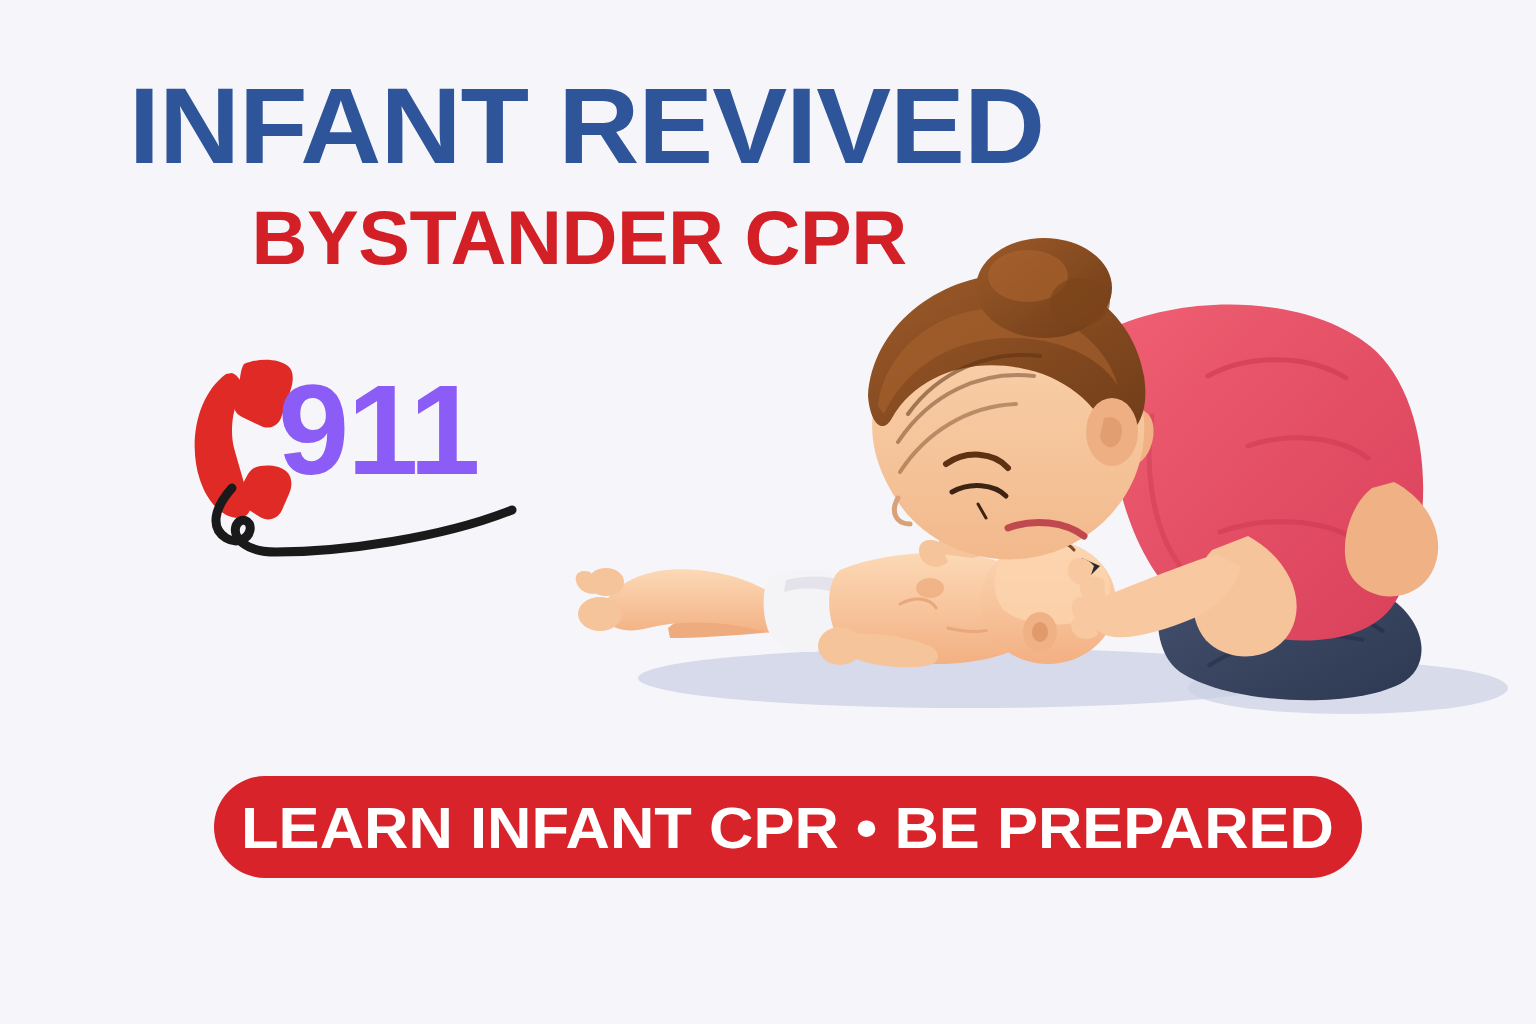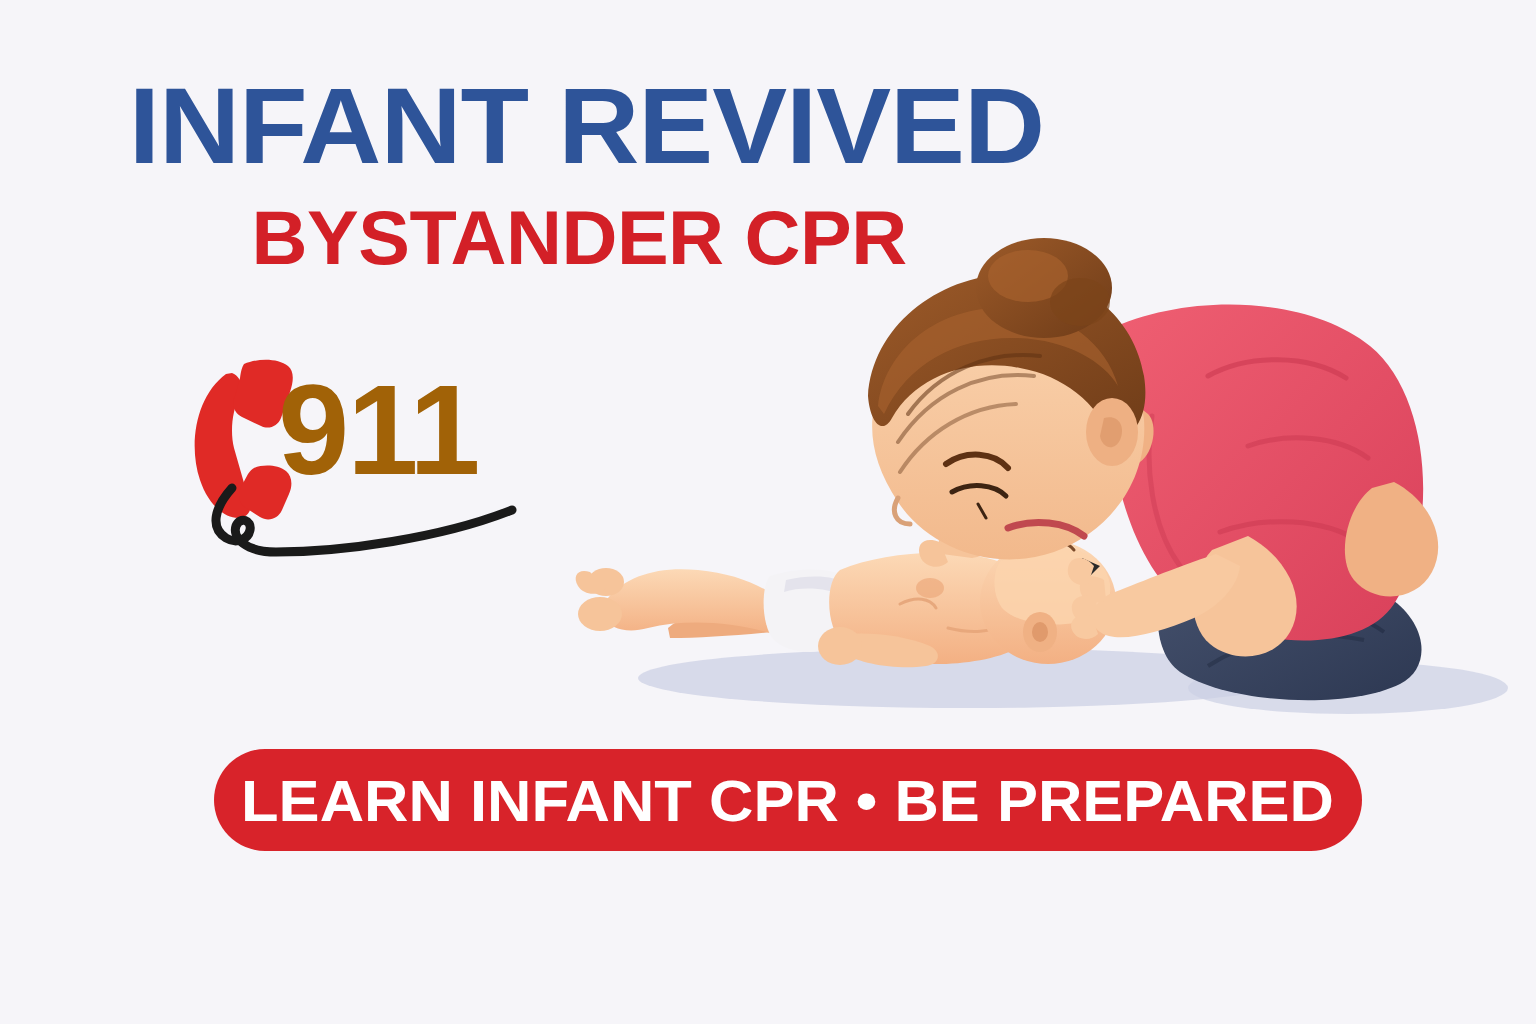--- a/index.html
+++ b/index.html
@@ -70,21 +70,21 @@
   }
   .number-911 {
     position: absolute;
     left: 96px;
     top: 14px;
     font-family: "Liberation Sans", sans-serif;
     font-weight: bold;
     font-size: 128px;
     line-height: 1;
     letter-spacing: -2px;
-    color: #a16207;
+    color: #8b5cf6;
     white-space: nowrap;
   }
   .cord {
     position: absolute;
     left: 10px;
     top: 130px;
     width: 400px;
     height: 100px;
   }
 
@@ -94,21 +94,21 @@
     left: 548px;
     top: 236px;
     width: 960px;
     height: 500px;
   }
 
   
   .banner {
     position: absolute;
     left: 214px;
-    top: 749px;
+    top: 776px;
     width: 1148px;
     height: 102px;
     background: #d8232a;
     border-radius: 51px;
     display: flex;
     align-items: center;
     justify-content: center;
   }
   .banner-text {
     font-family: "Liberation Sans", sans-serif;

